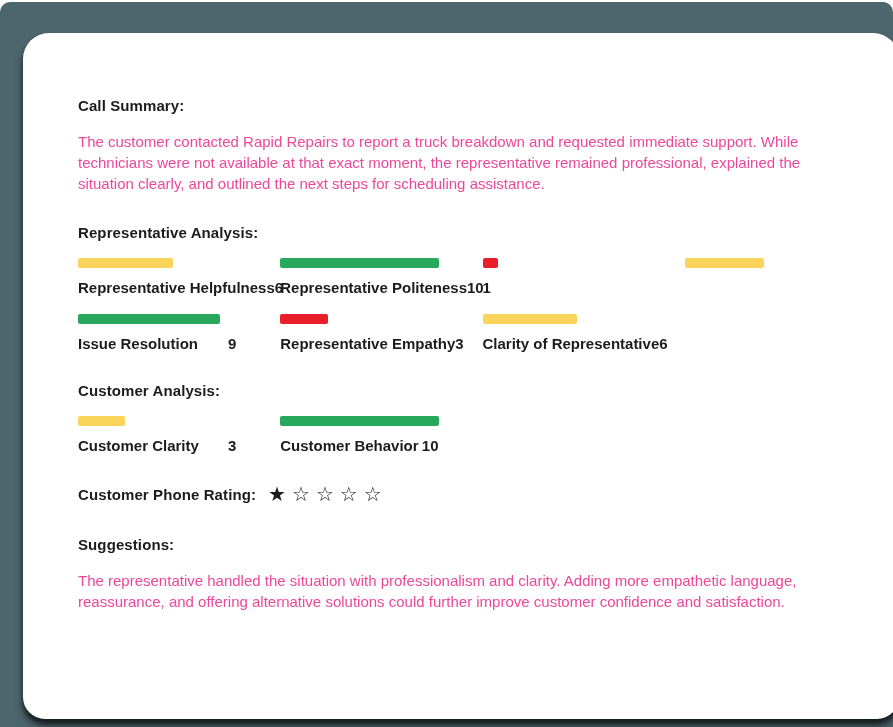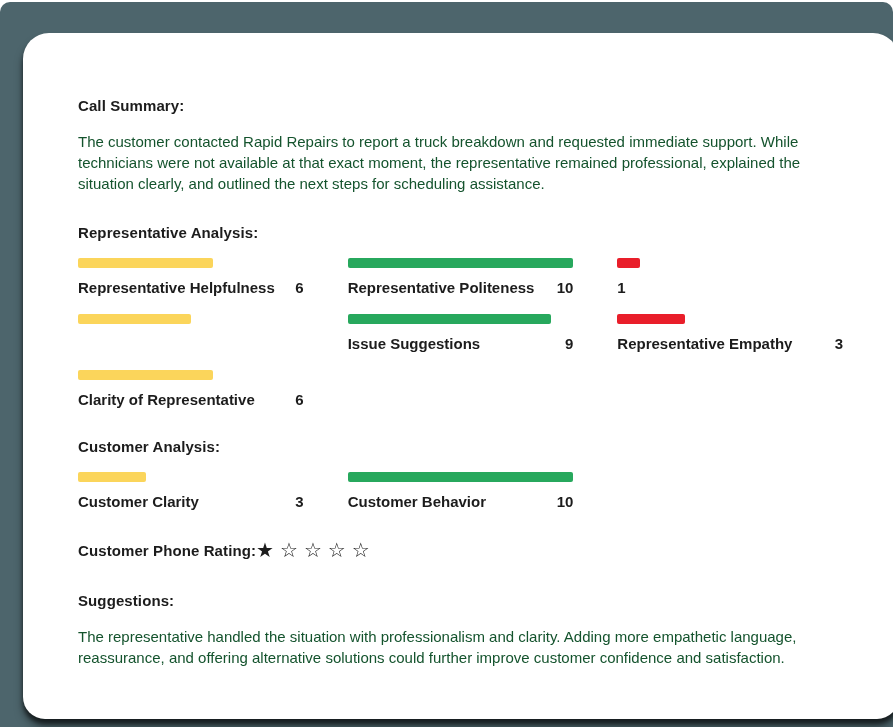--- a/index.html
+++ b/index.html
@@ -36,25 +36,25 @@
     margin: 0 0 17px 0;
     font-size: 15px;
     font-weight: 700;
     color: #1C1C1C;
     letter-spacing: 0.1px;
   }
   p.body-text {
     margin: 0 0 30px 0;
     font-size: 15px;
     line-height: 21px;
-    color: #14532d;
+    color: #ec4899;
   }
   .metrics-grid {
     display: grid;
-    grid-template-columns: repeat(3, 1fr);
+    grid-template-columns: repeat(4, 1fr);
     column-gap: 44px;
     row-gap: 18px;
     margin: 0 0 30px 0;
   }
   .metric { min-width: 0; }
   .metric-bar {
     height: 10px;
     border-radius: 2px;
     margin-bottom: 11px;
   }
@@ -65,21 +65,21 @@
     font-size: 15px;
     font-weight: 700;
     color: #1C1C1C;
     white-space: nowrap;
   }
   .rating-row {
     display: flex;
     align-items: center;
     margin: 4px 0 32px 0;
   }
-  .rating-row h3 { margin: 0 0 0 0; }
+  .rating-row h3 { margin: 0 12px 0 0; }
   .stars { line-height: 1; }
   .star {
     font-size: 20px;
     color: #1C1C1C;
     margin-right: 6px;
   }
 </style>
 </head>
 <body>
 
@@ -116,21 +116,21 @@
     </div>
   </div>
 
   <div class="metric">
     <div class="metric-bar" style="width: 50%; background: rgb(251, 213, 91);"></div>
   </div>
 
   <div class="metric">
     <div class="metric-bar" style="width: 90%; background: rgb(39, 168, 93);"></div>
     <div class="metric-row">
-      <span class="metric-label">Issue Suggestions</span>
+      <span class="metric-label">Issue Resolution</span>
       <span class="metric-value">9</span>
     </div>
   </div>
 
   <div class="metric">
     <div class="metric-bar" style="width: 30%; background: rgb(233, 30, 42);"></div>
     <div class="metric-row">
       <span class="metric-label">Representative Empathy</span>
       <span class="metric-value">3</span>
     </div>

